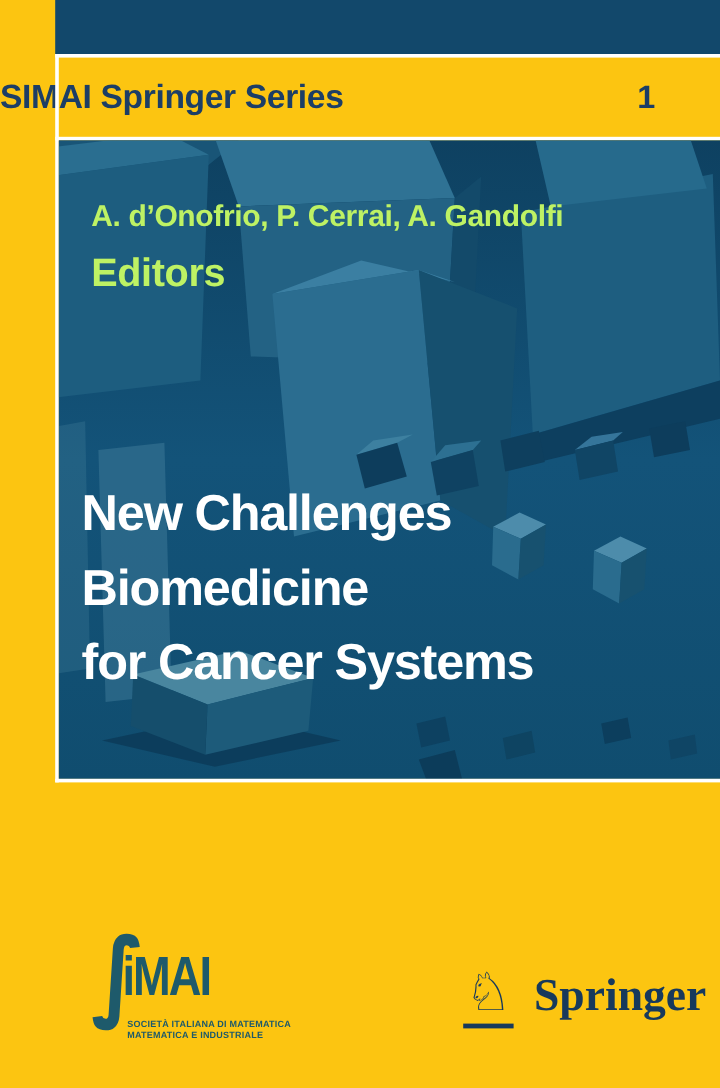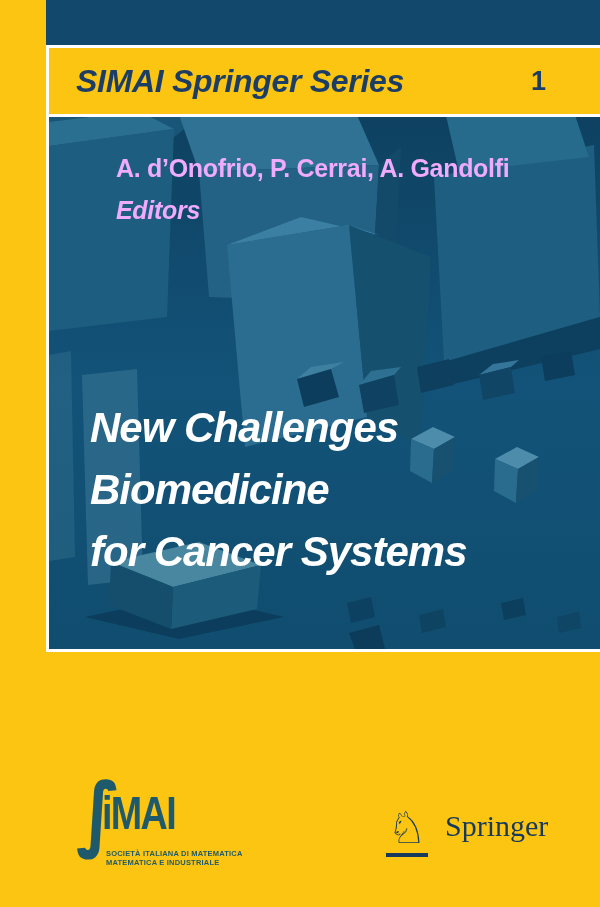--- a/index.html
+++ b/index.html
@@ -11,45 +11,45 @@
 
   
   .hline{position:absolute;left:46px;right:0;height:3px;background:#ffffff;}
   .hline-1{top:45px;}
   .hline-2{top:114px;}
   .hline-3{top:649px;}
   .vline{position:absolute;left:46px;top:45px;width:3px;height:607px;background:#ffffff;}
 
   
   .series-band{position:absolute;left:0;top:48px;right:0;height:66px;display:flex;align-items:center;}
-  .series-title{margin-left:76px;font-size:32px;font-weight:700;letter-spacing:-0.3px;color:#1c3e66;font-style:italic;}
+  .series-title{font-size:28px;font-weight:700;letter-spacing:-0.3px;color:#1c3e66;}
   .series-volume{position:absolute;right:54px;font-size:27px;font-weight:700;color:#1c3e66;}
 
   
   .panel{position:absolute;left:49px;top:117px;right:0;height:532px;background:#114e72;overflow:hidden;}
   .panel svg{position:absolute;left:0;top:0;width:100%;height:100%;display:block;}
 
-  .authors-block{position:absolute;left:27px;top:36px;color:#f0abfc;margin-left:40px;}
+  .authors-block{position:absolute;left:27px;top:48px;color:#bef264;}
   .authors-line{font-size:25px;font-weight:700;letter-spacing:-0.3px;line-height:1.2;}
-  .editors-label{font-size:25px;font-weight:700;font-style:italic;letter-spacing:-0.3px;margin-top:13px;}
+  .editors-label{font-size:33px;font-weight:700;letter-spacing:-0.3px;margin-top:13px;}
 
-  .title-block{position:absolute;left:41px;top:280px;color:#ffffff;font-style:italic;}
+  .title-block{position:absolute;left:19px;top:280px;color:#ffffff;}
   .title-line{font-size:42px;font-weight:700;letter-spacing:-1px;line-height:62px;white-space:nowrap;}
 
   
   .simai-logo{position:absolute;left:78px;top:786px;width:220px;height:78px;color:#1e5a6b;}
   .simai-integral{position:absolute;left:-2px;top:-14px;font-family:"DejaVu Sans",sans-serif;font-size:82px;font-weight:700;line-height:1;transform:scaleX(0.9);transform-origin:left top;}
   .simai-wordmark{position:absolute;left:24px;top:4px;font-size:46px;font-weight:700;line-height:1;letter-spacing:-2px;transform:scaleX(0.82);transform-origin:left top;}
   .simai-org{position:absolute;left:28px;top:64px;font-size:7.5px;font-weight:700;letter-spacing:0.2px;line-height:1.15;white-space:nowrap;}
 
   .springer-logo{position:absolute;left:384px;top:806px;display:flex;align-items:flex-start;color:#17395c;}
   .knight-wrap{width:46px;text-align:center;}
   .knight-glyph{font-family:"DejaVu Sans",sans-serif;font-size:44px;line-height:1;display:block;}
   .knight-bar{width:42px;height:4px;background:#17395c;margin:3px auto 0 auto;}
-  .springer-name{font-family:"Liberation Serif",serif;font-size:30px;margin-left:15px;margin-top:5px;line-height:1;}
+  .springer-name{font-family:"Liberation Serif",serif;font-size:38px;margin-left:15px;margin-top:5px;line-height:1;font-weight:bold;}
 </style>
 </head>
 <body>
 
 <div class="cover">
 
   <div class="top-band"></div>
 
   <div class="hline hline-1"></div>
 

